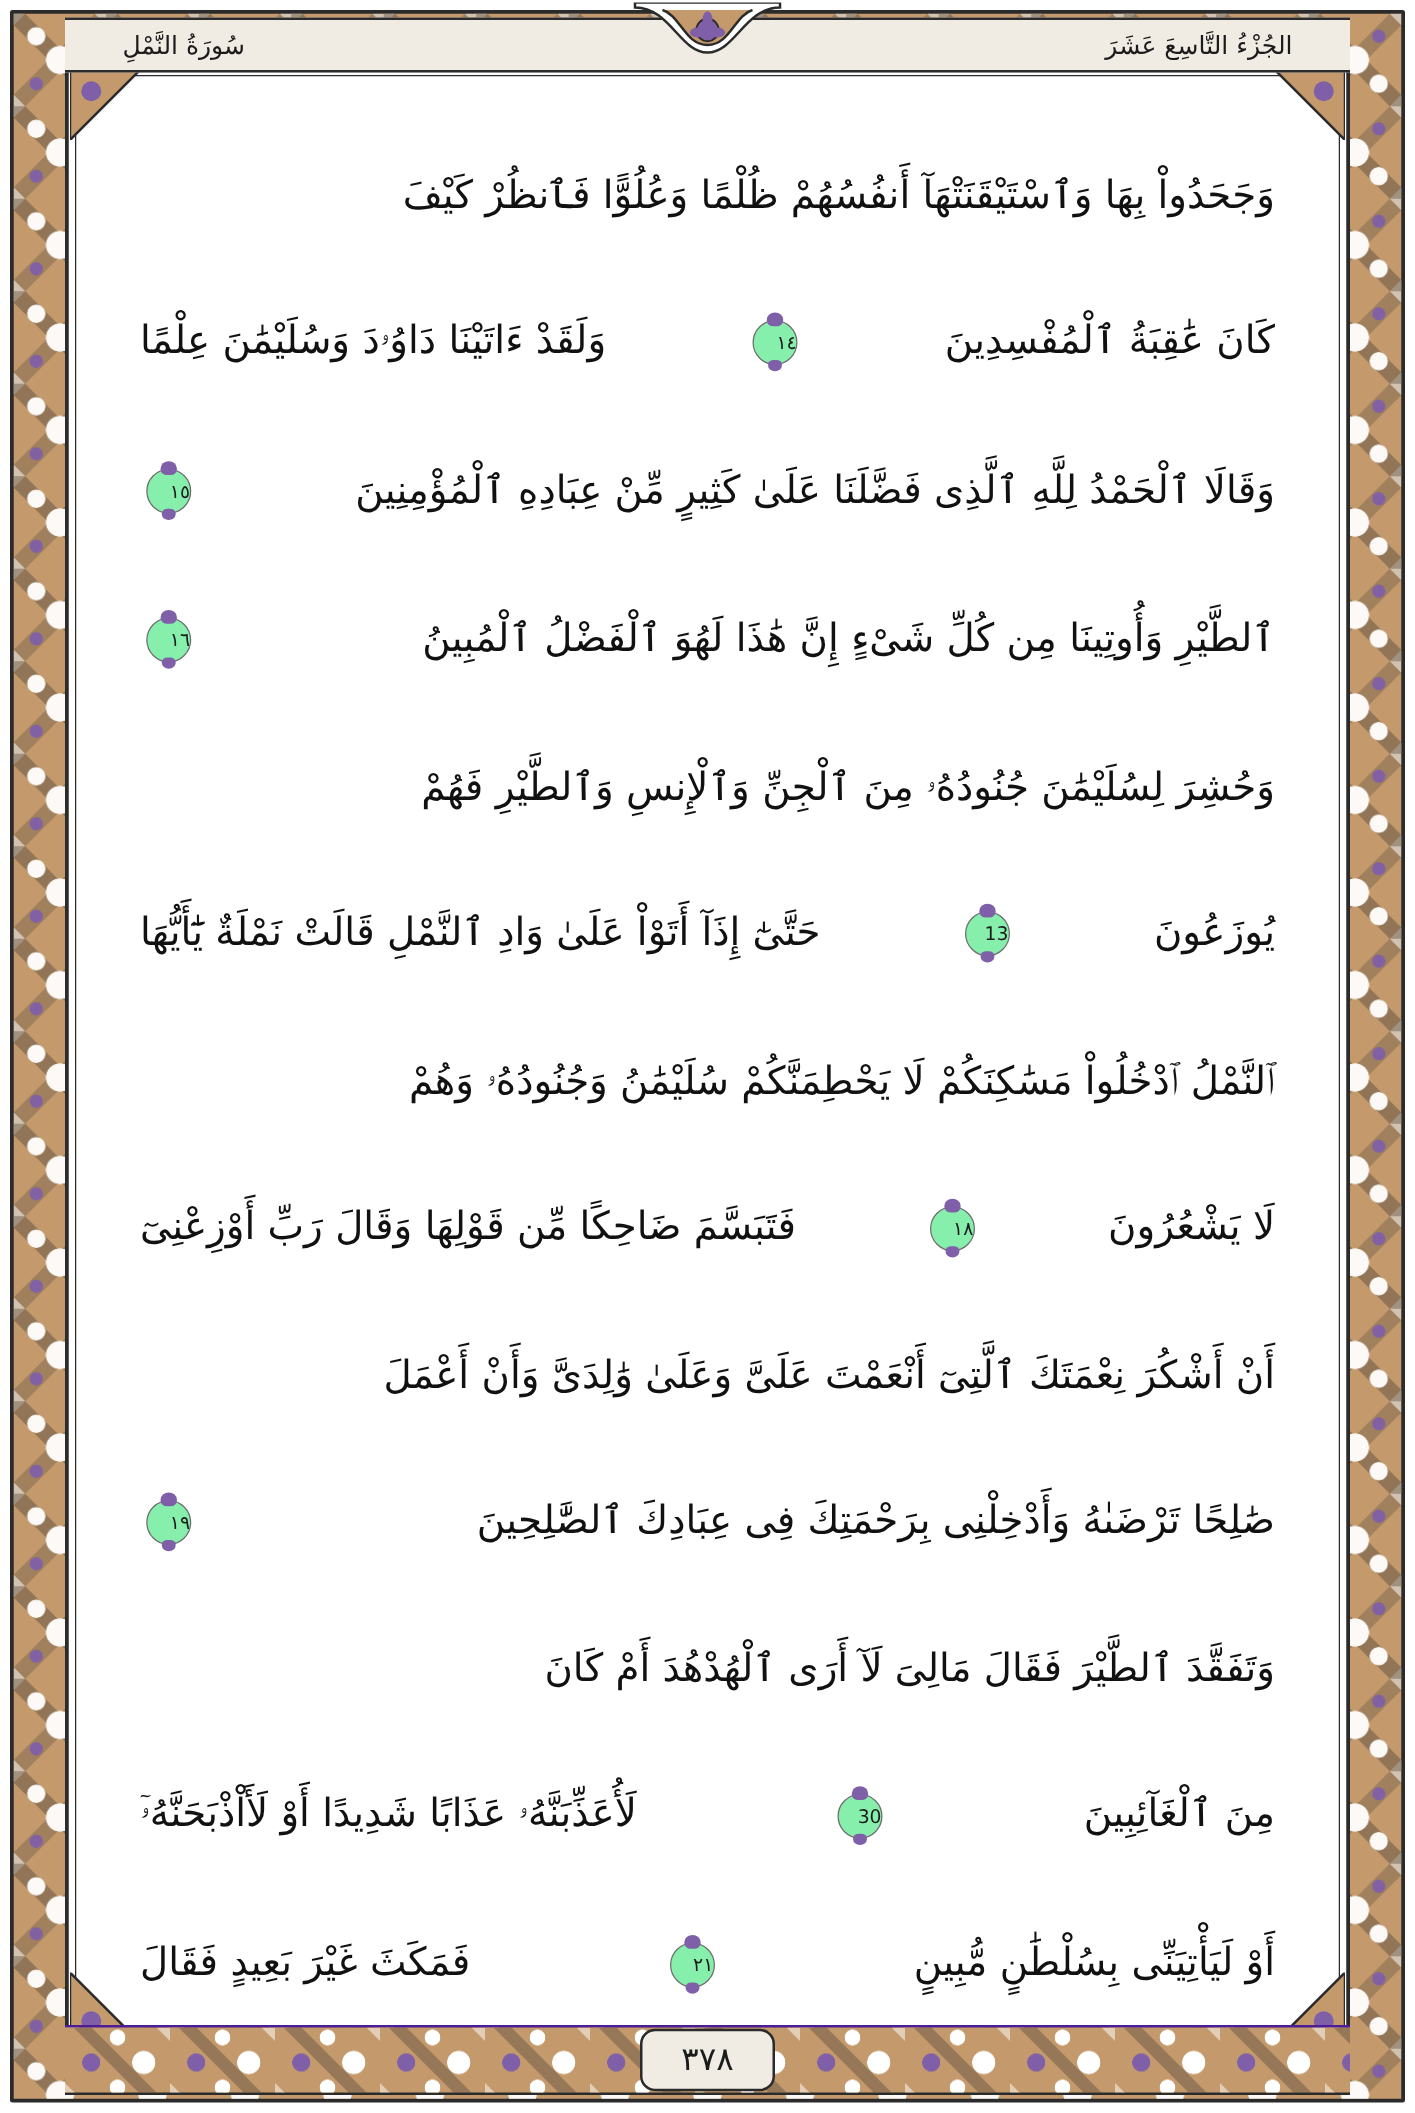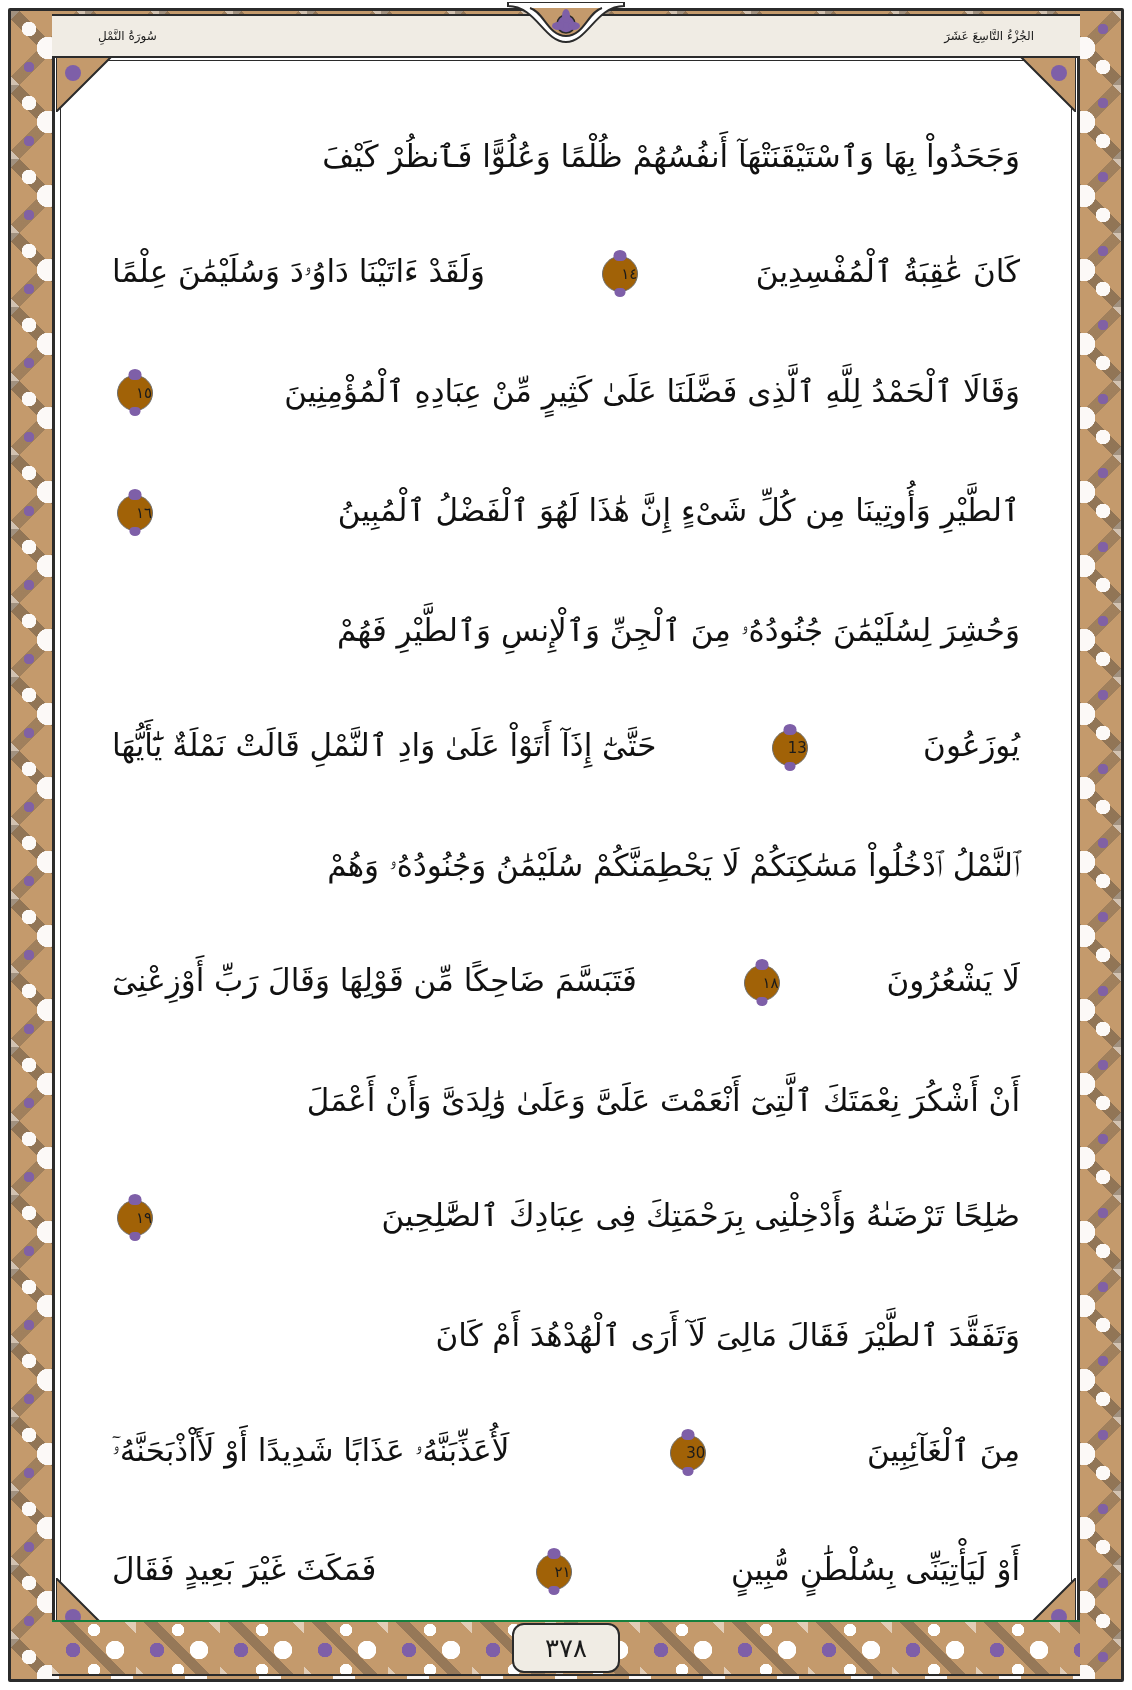--- a/index.html
+++ b/index.html
@@ -64,41 +64,41 @@
     background:#f0ece4;
     border-top:2px solid #2b2b2b;
     border-bottom:2px solid #2b2b2b;
     box-sizing:border-box;
     display:flex;align-items:center;justify-content:space-between;
     padding:0 46px;
     direction:rtl;
     z-index:6;
   }
   .header-text{
-    font-size:12px;
+    font-size:20px;
     color:#1b1b1b;
     font-family:"DejaVu Sans","Liberation Sans",sans-serif;
     letter-spacing:.5px;
     white-space:nowrap;
   }
   .header-medallion{
     position:absolute;
     left:50%;top:2px;
     transform:translateX(-50%);
     width:120px;height:66px;
     z-index:7;
     pointer-events:none;
   }
 
   
   .footer-band{
     position:absolute;
     left:52px;bottom:14px;right:52px;height:56px;
     background:#c49a6c;
-    border-top:2px solid #15803d;
+    border-top:2px solid #4c1d95;
     border-bottom:2px solid #2b2b2b;
     box-sizing:border-box;
     display:flex;align-items:center;justify-content:center;
     z-index:6;
     text-align:right;
   }
   .footer-band::before{
     content:"";
     position:absolute;inset:0;
     background-size:84px 56px;
@@ -160,21 +160,21 @@
   }
 
   
   .ayah-mark{
     display:inline-block;
     width:34px;height:34px;
     line-height:34px;
     text-align:center;
     font-size:15px;
     color:#1b1b1b;
-    background:#a16207;
+    background:#86efac;
     border:1.5px solid #6d6d6d;
     border-radius:50%;
     margin:0 5px;
     vertical-align:middle;
     position:relative;
     font-family:"DejaVu Sans","Liberation Sans",sans-serif;
   }
   .ayah-mark::before{
     content:"";
     position:absolute;

